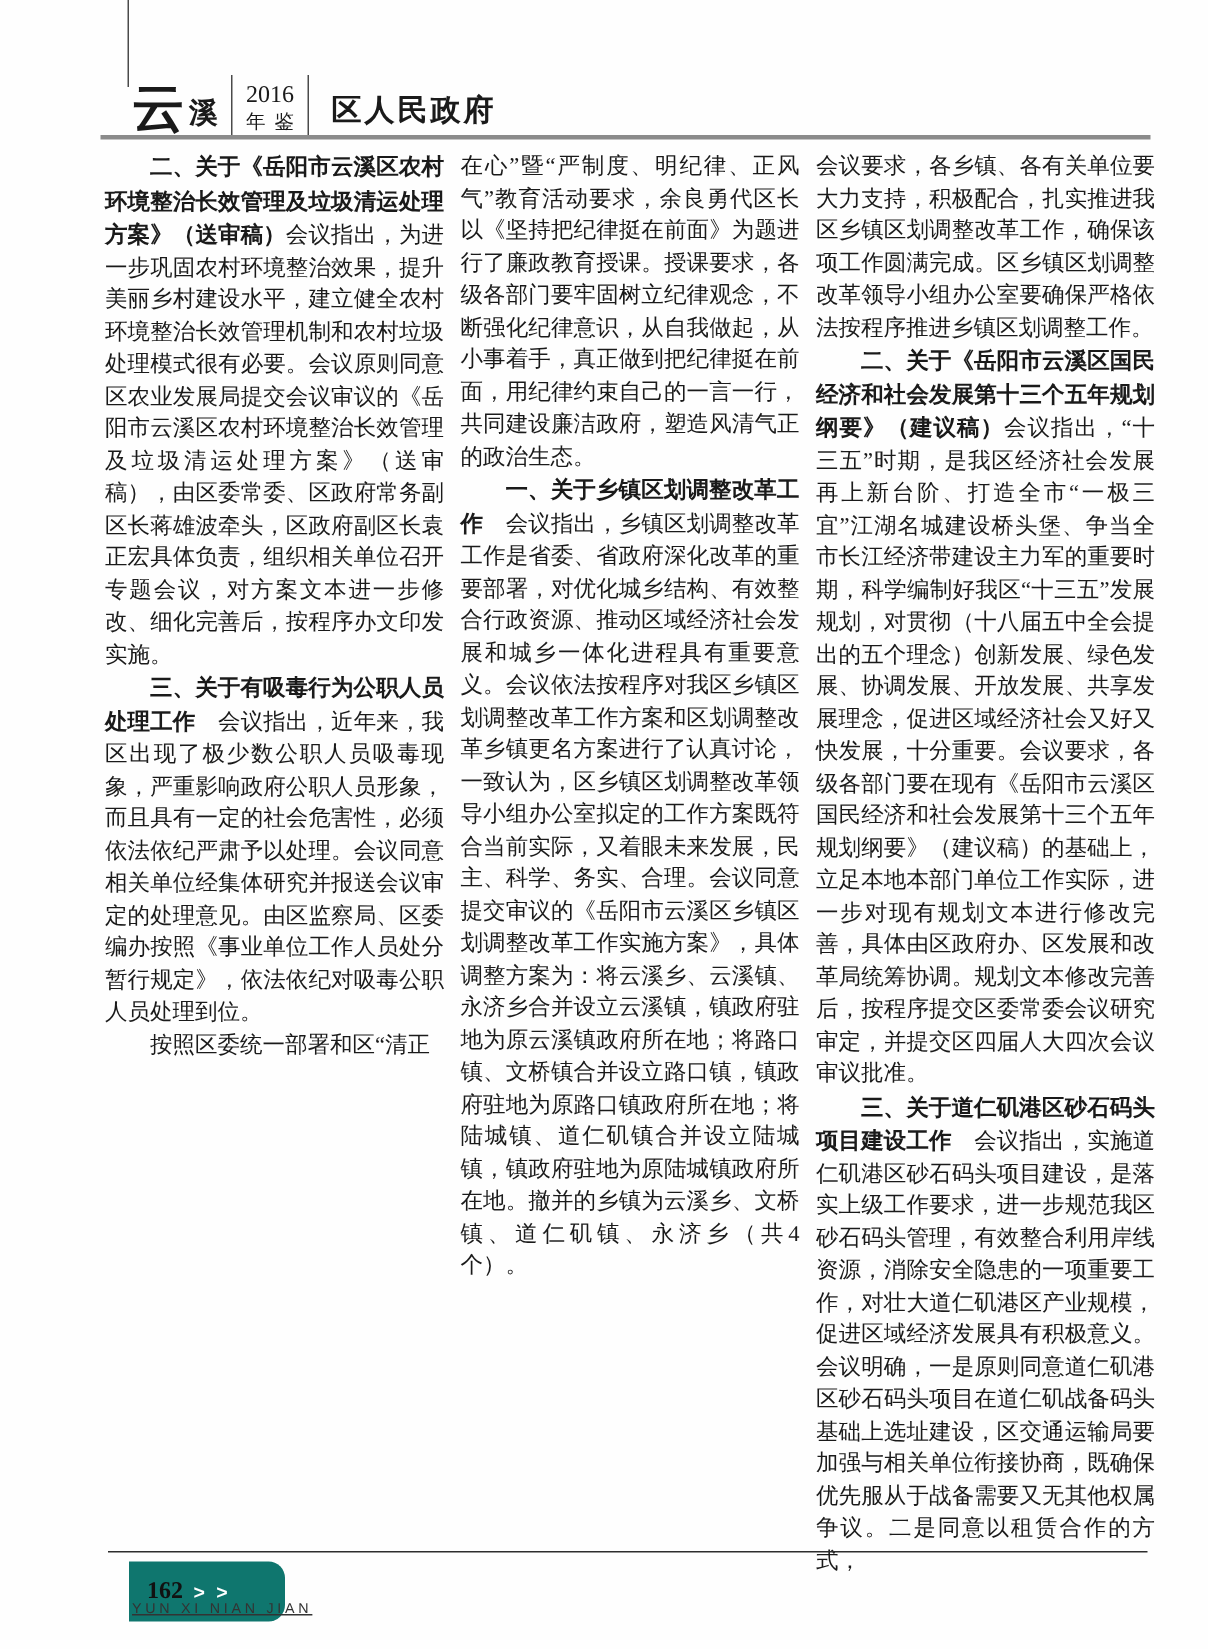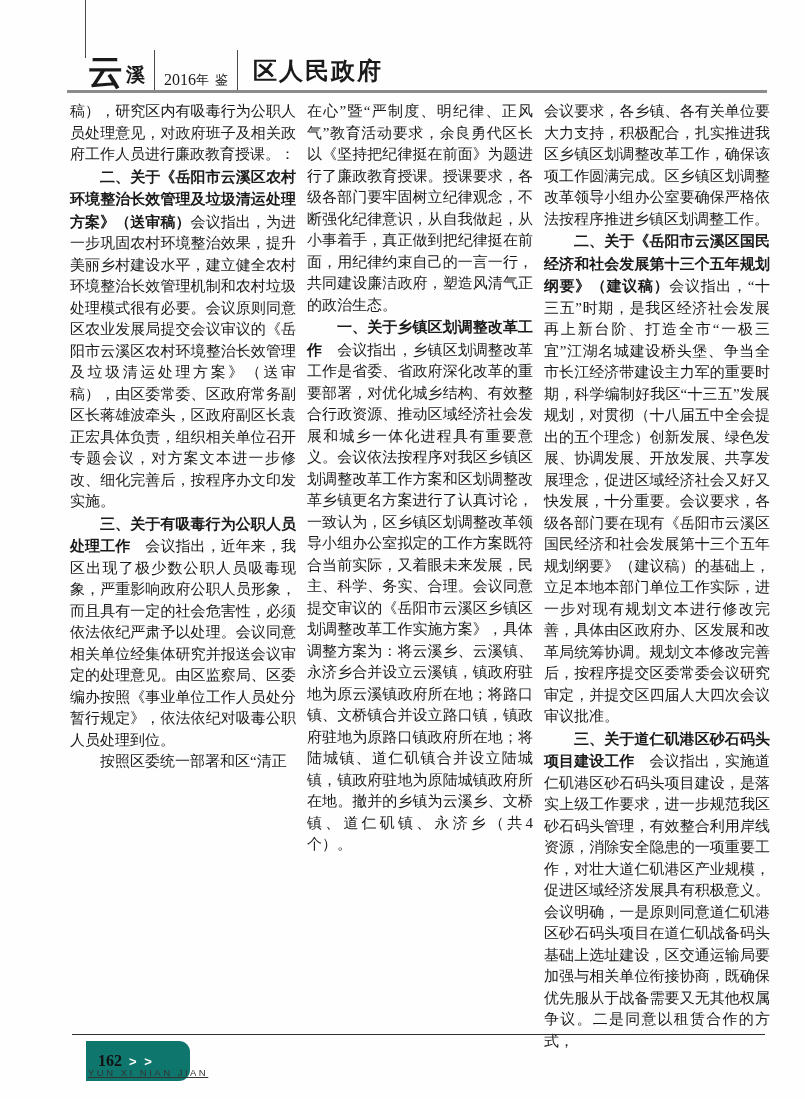--- a/index.html
+++ b/index.html
@@ -5,24 +5,24 @@
   html,body{margin:0;padding:0;}
   body{background:#ffffff;font-family:"Liberation Serif","DejaVu Serif",serif;color:#1a1a1a;}
   .page{position:relative;width:805px;height:1099px;background:#fefefe;overflow:hidden;}
 
   
   .v-line{position:absolute;left:85px;top:0;width:1px;height:58px;background:#4a4a4a;}
   .header{position:absolute;left:88px;top:46px;height:44px;display:flex;align-items:flex-end;}
   .logo-main{font-size:35px;font-weight:700;line-height:1;font-family:"Liberation Serif",serif;}
   .logo-sub{font-size:19px;font-weight:700;margin-left:3px;margin-bottom:2px;}
   .hdr-div{width:1px;height:40px;background:#4a4a4a;margin:0 9px 0 9px;align-self:flex-end;}
-  .year-block{display:flex;flex-direction:row;align-items:center;margin-bottom:1px;}
+  .year-block{display:flex;flex-direction:column;align-items:center;margin-bottom:1px;}
   .year{font-size:16px;line-height:18px;font-family:"Liberation Serif",serif;}
   .yearbook{font-size:13px;line-height:16px;letter-spacing:6px;margin-right:-6px;}
-  .section-title{font-size:24px;font-weight:700;font-family:"Liberation Sans",sans-serif;letter-spacing:2px;margin-bottom:3px;margin-left:6px;}
+  .section-title{font-size:20px;font-weight:700;font-family:"Liberation Sans",sans-serif;letter-spacing:2px;margin-bottom:3px;margin-left:6px;}
   .header-rule{position:absolute;left:67px;top:90px;width:700px;height:3px;background:#8b8b8b;}
 
   
   .columns{position:absolute;left:70px;top:101px;display:flex;gap:11px;}
   .col{width:226px;}
   .col p{margin:0;font-size:15px;line-height:21.5px;text-align:justify;word-break:break-all;}
   .col p.indent{text-indent:2em;}
   .col p.gap{margin-top:21.5px;}
   .bold-run{font-weight:700;font-family:"Liberation Sans","DejaVu Sans",sans-serif;}
 
@@ -49,21 +49,20 @@
       <span class="yearbook">年鉴</span>
     </span>
     <span class="hdr-div"></span>
     <span class="section-title">区人民政府</span>
   </div>
 
   <div class="header-rule"></div>
 
   <div class="columns">
     <div class="col">
-        <p class=""><span>稿），研究区内有吸毒行为公职人员处理意见，对政府班子及相关政府工作人员进行廉政教育授课。：</span></p>
         <p class="indent "><span class="bold-run">二、关于《岳阳市云溪区农村环境整治长效管理及垃圾清运处理方案》（送审稿）</span><span>会议指出，为进一步巩固农村环境整治效果，提升美丽乡村建设水平，建立健全农村环境整治长效管理机制和农村垃圾处理模式很有必要。会议原则同意区农业发展局提交会议审议的《岳阳市云溪区农村环境整治长效管理及垃圾清运处理方案》（送审稿），由区委常委、区政府常务副区长蒋雄波牵头，区政府副区长袁正宏具体负责，组织相关单位召开专题会议，对方案文本进一步修改、细化完善后，按程序办文印发实施。</span></p>
         <p class="indent "><span class="bold-run">三、关于有吸毒行为公职人员处理工作</span><span>　会议指出，近年来，我区出现了极少数公职人员吸毒现象，严重影响政府公职人员形象，而且具有一定的社会危害性，必须依法依纪严肃予以处理。会议同意相关单位经集体研究并报送会议审定的处理意见。由区监察局、区委编办按照《事业单位工作人员处分暂行规定》，依法依纪对吸毒公职人员处理到位。</span></p>
         <p class="indent "><span>按照区委统一部署和区“清正</span></p>
       </div>
     <div class="col">
         <p class=""><span>在心”暨“严制度、明纪律、正风气”教育活动要求，余良勇代区长以《坚持把纪律挺在前面》为题进行了廉政教育授课。授课要求，各级各部门要牢固树立纪律观念，不断强化纪律意识，从自我做起，从小事着手，真正做到把纪律挺在前面，用纪律约束自己的一言一行，共同建设廉洁政府，塑造风清气正的政治生态。</span></p>
         <p class="indent "><span class="bold-run">一、关于乡镇区划调整改革工作</span><span>　会议指出，乡镇区划调整改革工作是省委、省政府深化改革的重要部署，对优化城乡结构、有效整合行政资源、推动区域经济社会发展和城乡一体化进程具有重要意义。会议依法按程序对我区乡镇区划调整改革工作方案和区划调整改革乡镇更名方案进行了认真讨论，一致认为，区乡镇区划调整改革领导小组办公室拟定的工作方案既符合当前实际，又着眼未来发展，民主、科学、务实、合理。会议同意提交审议的《岳阳市云溪区乡镇区划调整改革工作实施方案》，具体调整方案为：将云溪乡、云溪镇、永济乡合并设立云溪镇，镇政府驻地为原云溪镇政府所在地；将路口镇、文桥镇合并设立路口镇，镇政府驻地为原路口镇政府所在地；将陆城镇、道仁矶镇合并设立陆城镇，镇政府驻地为原陆城镇政府所在地。撤并的乡镇为云溪乡、文桥镇、道仁矶镇、永济乡（共4个）。</span></p>
       </div>
     <div class="col">
         <p class=""><span>会议要求，各乡镇、各有关单位要大力支持，积极配合，扎实推进我区乡镇区划调整改革工作，确保该项工作圆满完成。区乡镇区划调整改革领导小组办公室要确保严格依法按程序推进乡镇区划调整工作。</span></p>

